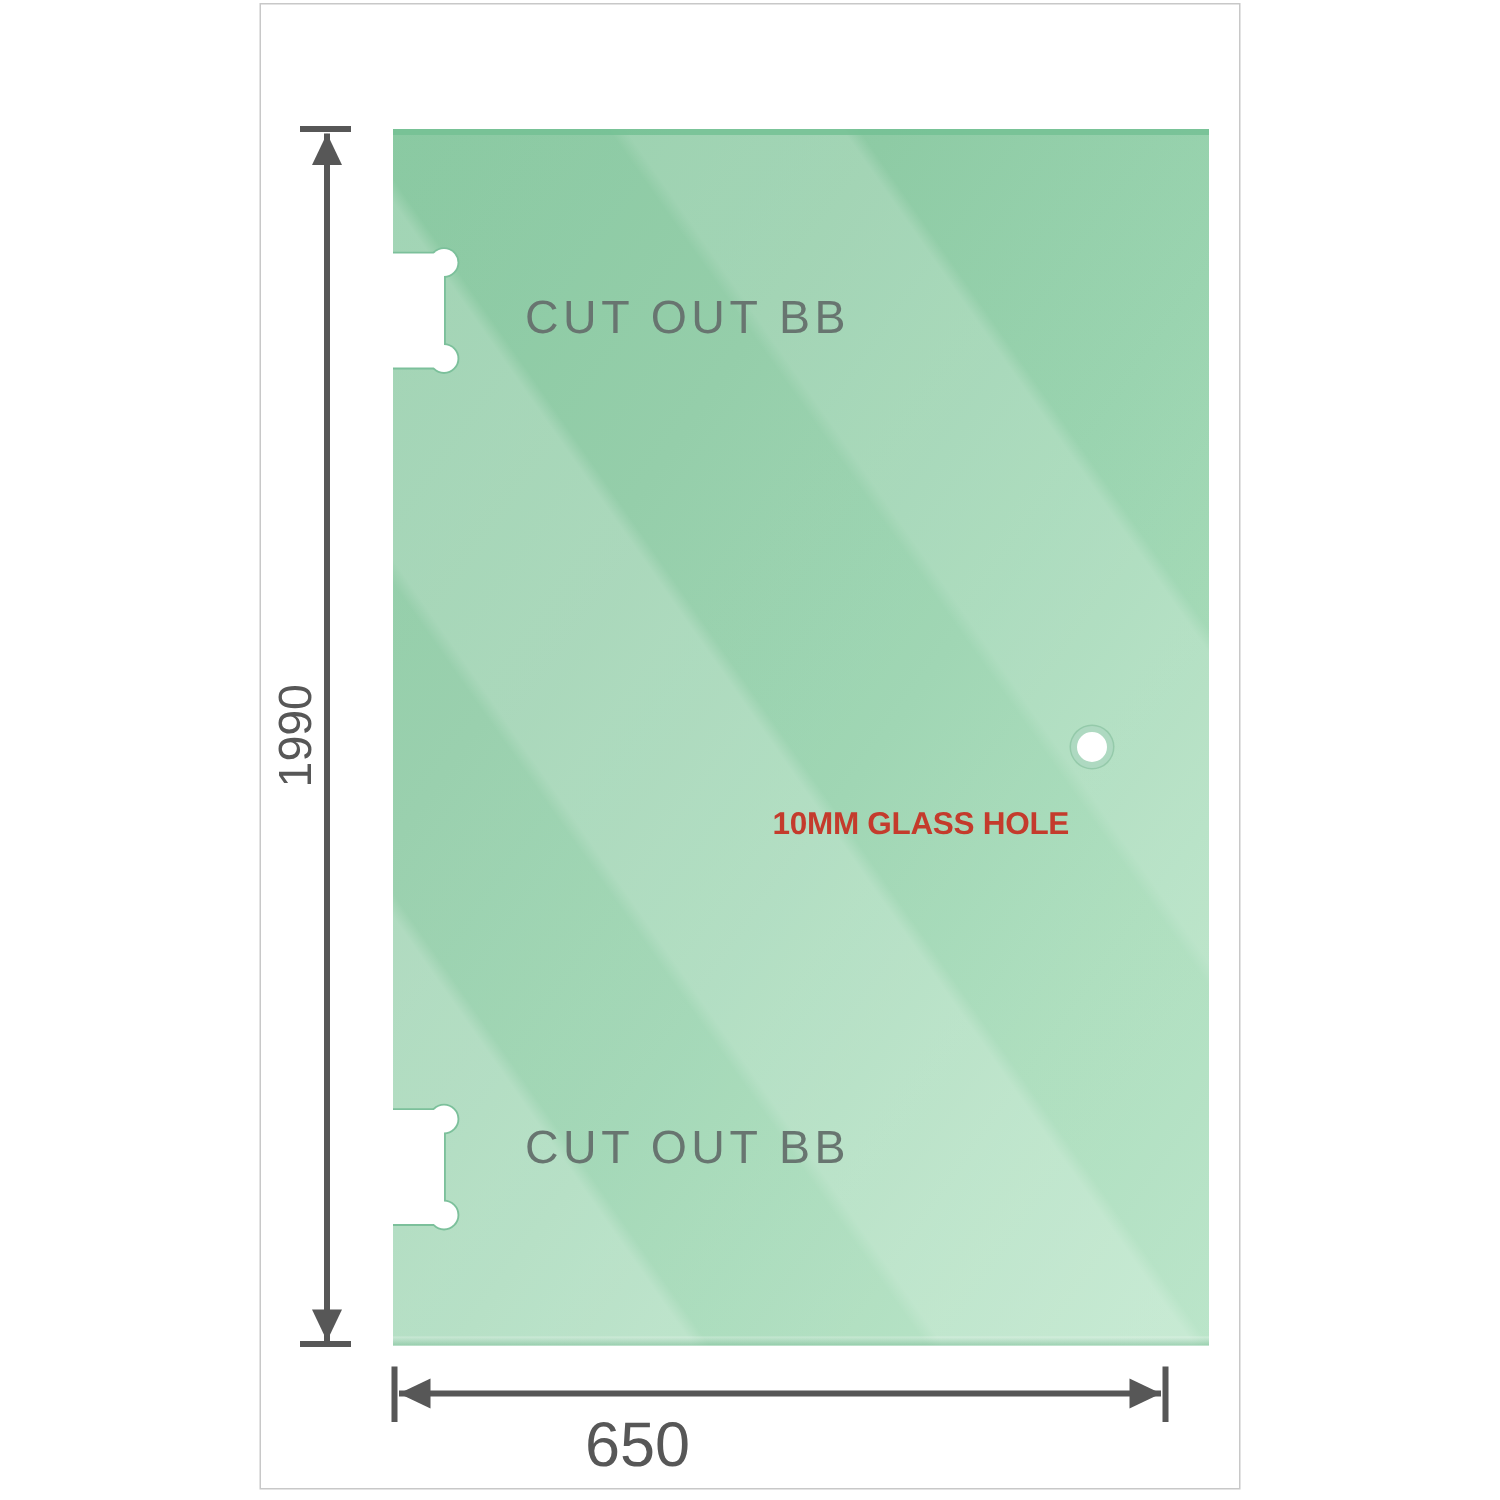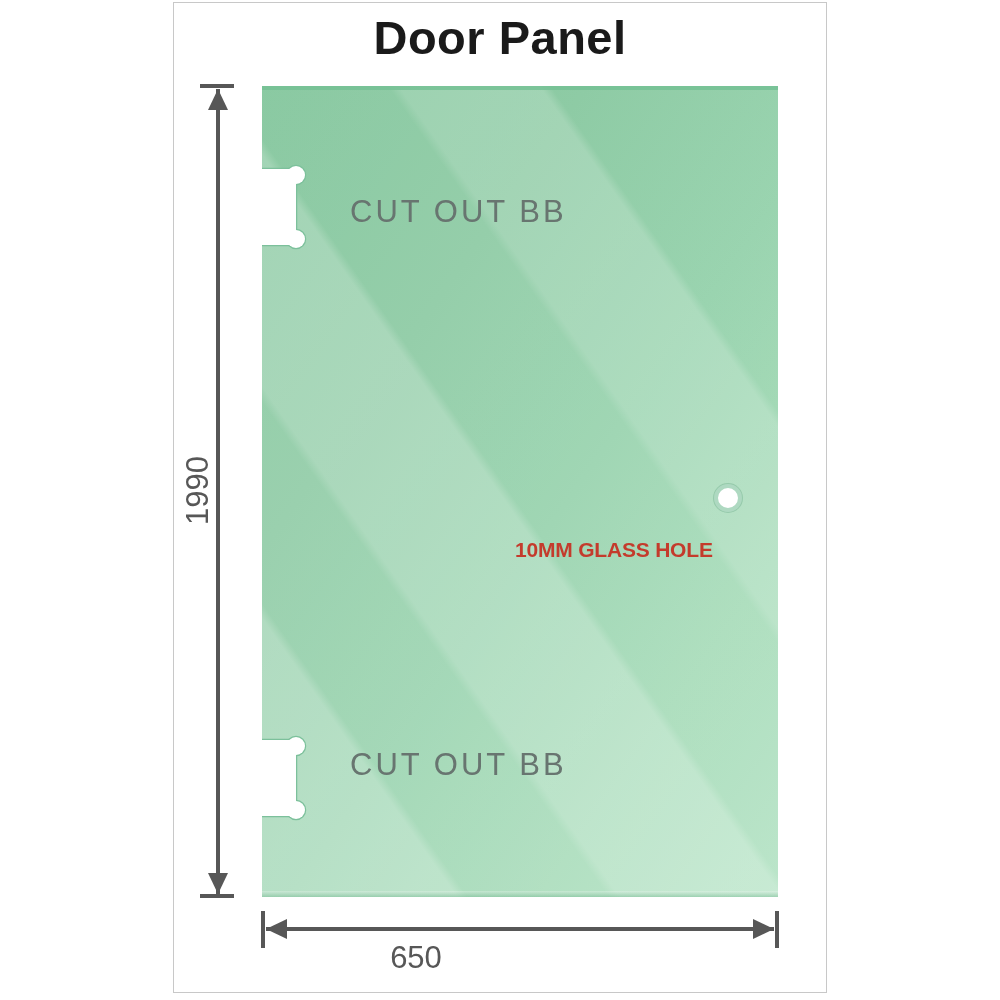--- a/index.html
+++ b/index.html
@@ -24,20 +24,21 @@
       linear-gradient(55deg,
         rgba(255,255,255,0.30) 0%,  rgba(255,255,255,0.30) 18%,
         rgba(255,255,255,0.12) 19%, rgba(255,255,255,0.12) 32%,
         rgba(255,255,255,0.26) 33%, rgba(255,255,255,0.26) 48%,
         rgba(255,255,255,0.08) 49%, rgba(255,255,255,0.08) 64%,
         rgba(255,255,255,0.20) 65%, rgba(255,255,255,0.20) 78%,
         rgba(255,255,255,0.02) 79%, rgba(255,255,255,0.02) 100%),
       linear-gradient(125deg,
         var(--glass-dark,#80c59a) 0%, #8ccaa3 30%, var(--glass-mid,#98d3ae) 55%,
         #a8dcba 78%, var(--glass-light,#b5e3c5) 100%);
+    padding-left: 28px;
   }
   .glass::before{ 
     content:"";position:absolute;left:0;top:0;right:0;height:4px;
     background:var(--glass-edge,#74c194);opacity:0.85;
   }
   .glass::after{ 
     content:"";position:absolute;left:0;bottom:0;right:0;height:6px;
     background:linear-gradient(180deg, rgba(255,255,255,0.28), rgba(125,190,152,0.55));
   }
   .notch{position:absolute;left:0;}
@@ -73,31 +74,30 @@
     font-size:31px;color:var(--dimension,#575757);line-height:1;
     transform:rotate(-90deg);transform-origin:center;
   }
   .tick-left{left:261px;top:911px;height:37px;}
   .tick-right{left:775px;top:911px;height:37px;}
   .hline{position:absolute;left:266px;top:927px;width:508px;height:4px;background:var(--dimension,#575757);}
   .arr-left{left:266px;top:919px;border-top:10px solid transparent;border-bottom:10px solid transparent;border-right:21px solid var(--dimension,#575757);}
   .arr-right{left:753px;top:919px;border-top:10px solid transparent;border-bottom:10px solid transparent;border-left:21px solid var(--dimension,#575757);}
   .hlabel{
     position:absolute;left:390px;top:942px;width:52px;text-align:center;
-    font-size:31px;color:var(--dimension,#575757);line-height:1;
+    font-size:42px;color:var(--dimension,#575757);line-height:1;
   }
 </style>
 </head>
 <body>
 
 <div class="canvas">
 
   <div class="frame"></div>
 
-  <div class="title">Door Panel</div>
 
   <div class="glass">
 
     <svg class="notch notch-top" viewBox="0 0 48 92" width="48" height="92">
       <g stroke="#7cc09b" stroke-width="2.5" fill="#ffffff">
         <rect x="-8" y="7" width="42" height="76" rx="5"></rect>
         <circle cx="34" cy="13" r="9"></circle>
         <circle cx="34" cy="77" r="9"></circle>
       </g>
       <g fill="#ffffff">

